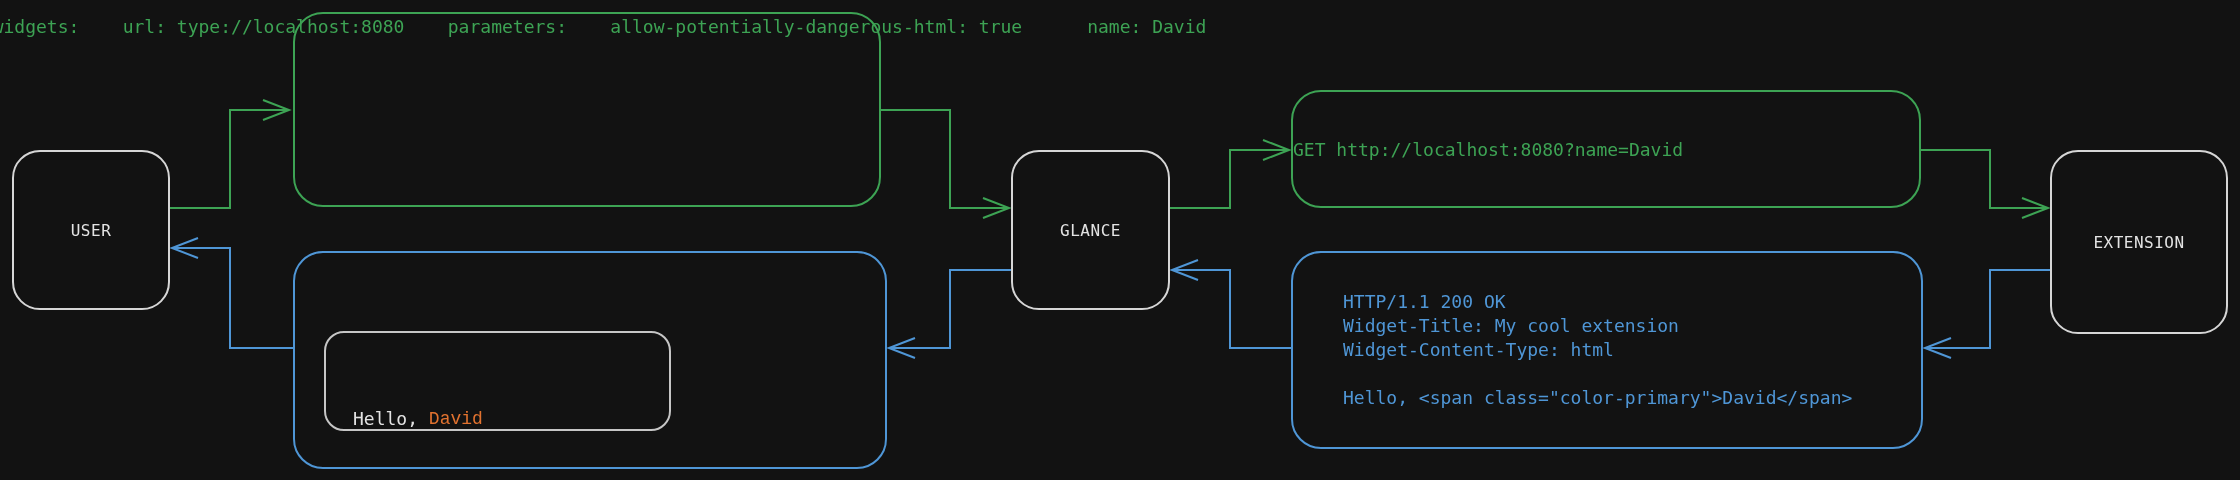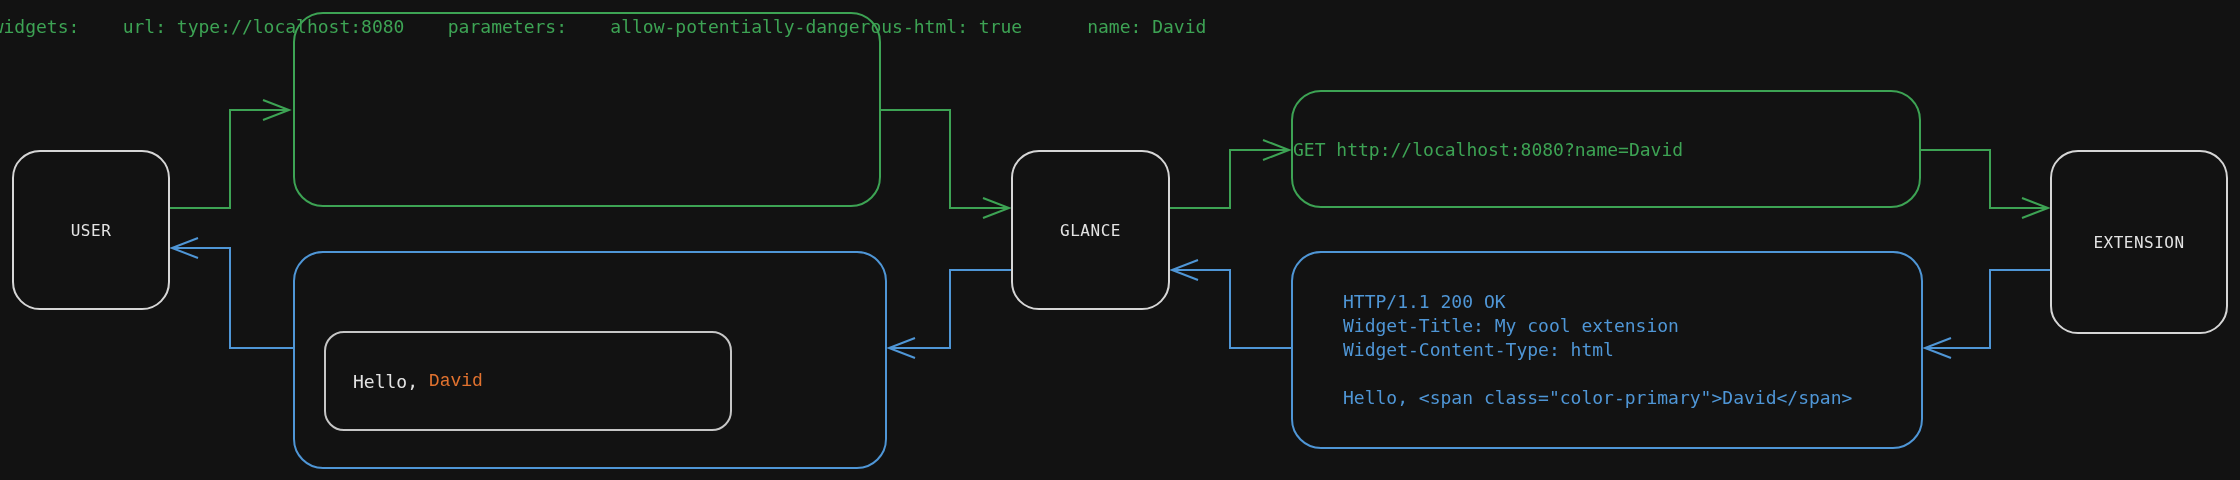--- a/index.html
+++ b/index.html
@@ -45,23 +45,23 @@
   #request-box{left:1291px;top:90px;width:630px;height:118px;
     display:flex;align-items:center;}
   #request-box .code-line{white-space:pre;}
 
   #response-box{left:1291px;top:251px;width:632px;height:198px;
     display:flex;flex-direction:column;justify-content:center;padding-left:50px;}
   #response-box .code-line{line-height:24px;white-space:pre;min-height:24px;}
 
   #render-box{left:293px;top:251px;width:594px;height:218px;}
   #render-widget{
-    position:absolute;left:29px;top:78px;width:408px;height:100px;
+    position:absolute;left:29px;top:78px;width:347px;height:100px;
     box-sizing:border-box;border:2px solid var(--inner_border);border-radius:20px;
-    display:flex;align-items:center;padding-left:27px;
+    display:flex;align-items:flex-end;padding-left:27px;
     color:var(--label_text);font-size:18px;white-space:pre;
   }
   #render-widget .name{color:var(--accent_orange);font-family:Liberation Mono, monospace;}
 </style>
 </head>
 <body>
 
 <div class="stage">
 
   <svg class="wires" viewBox="0 0 2240 480" xmlns="http://www.w3.org/2000/svg">

